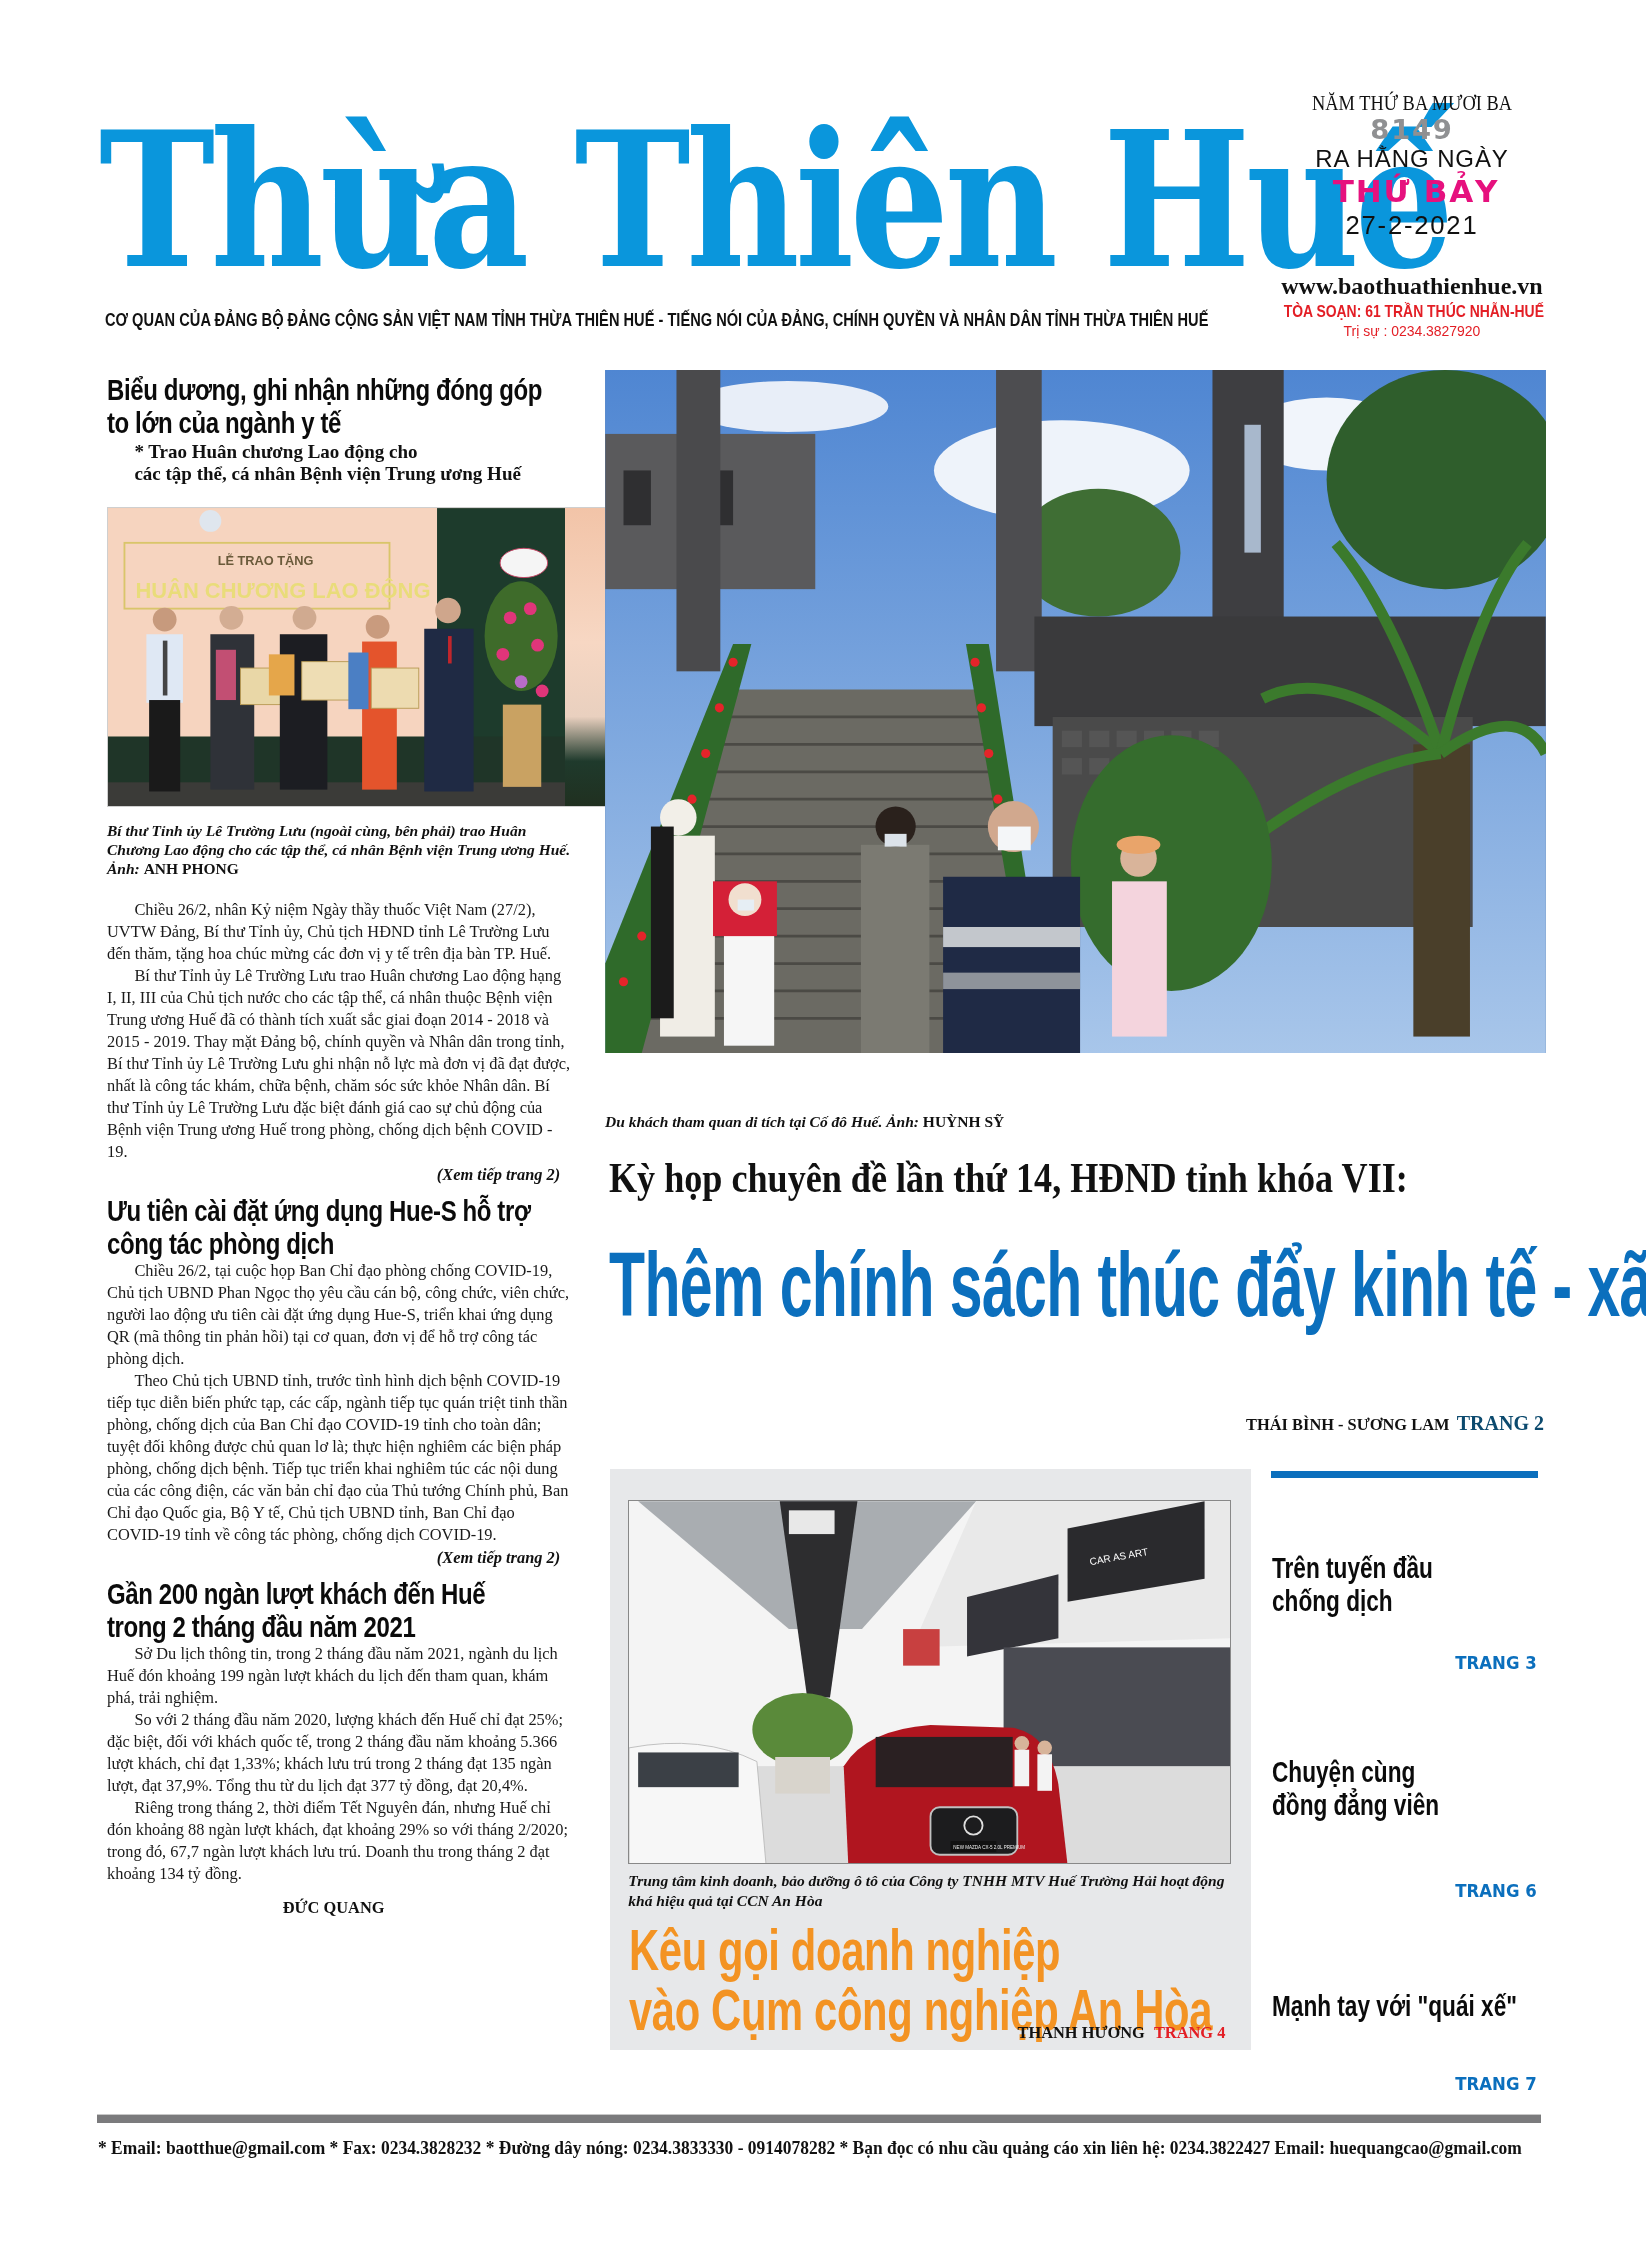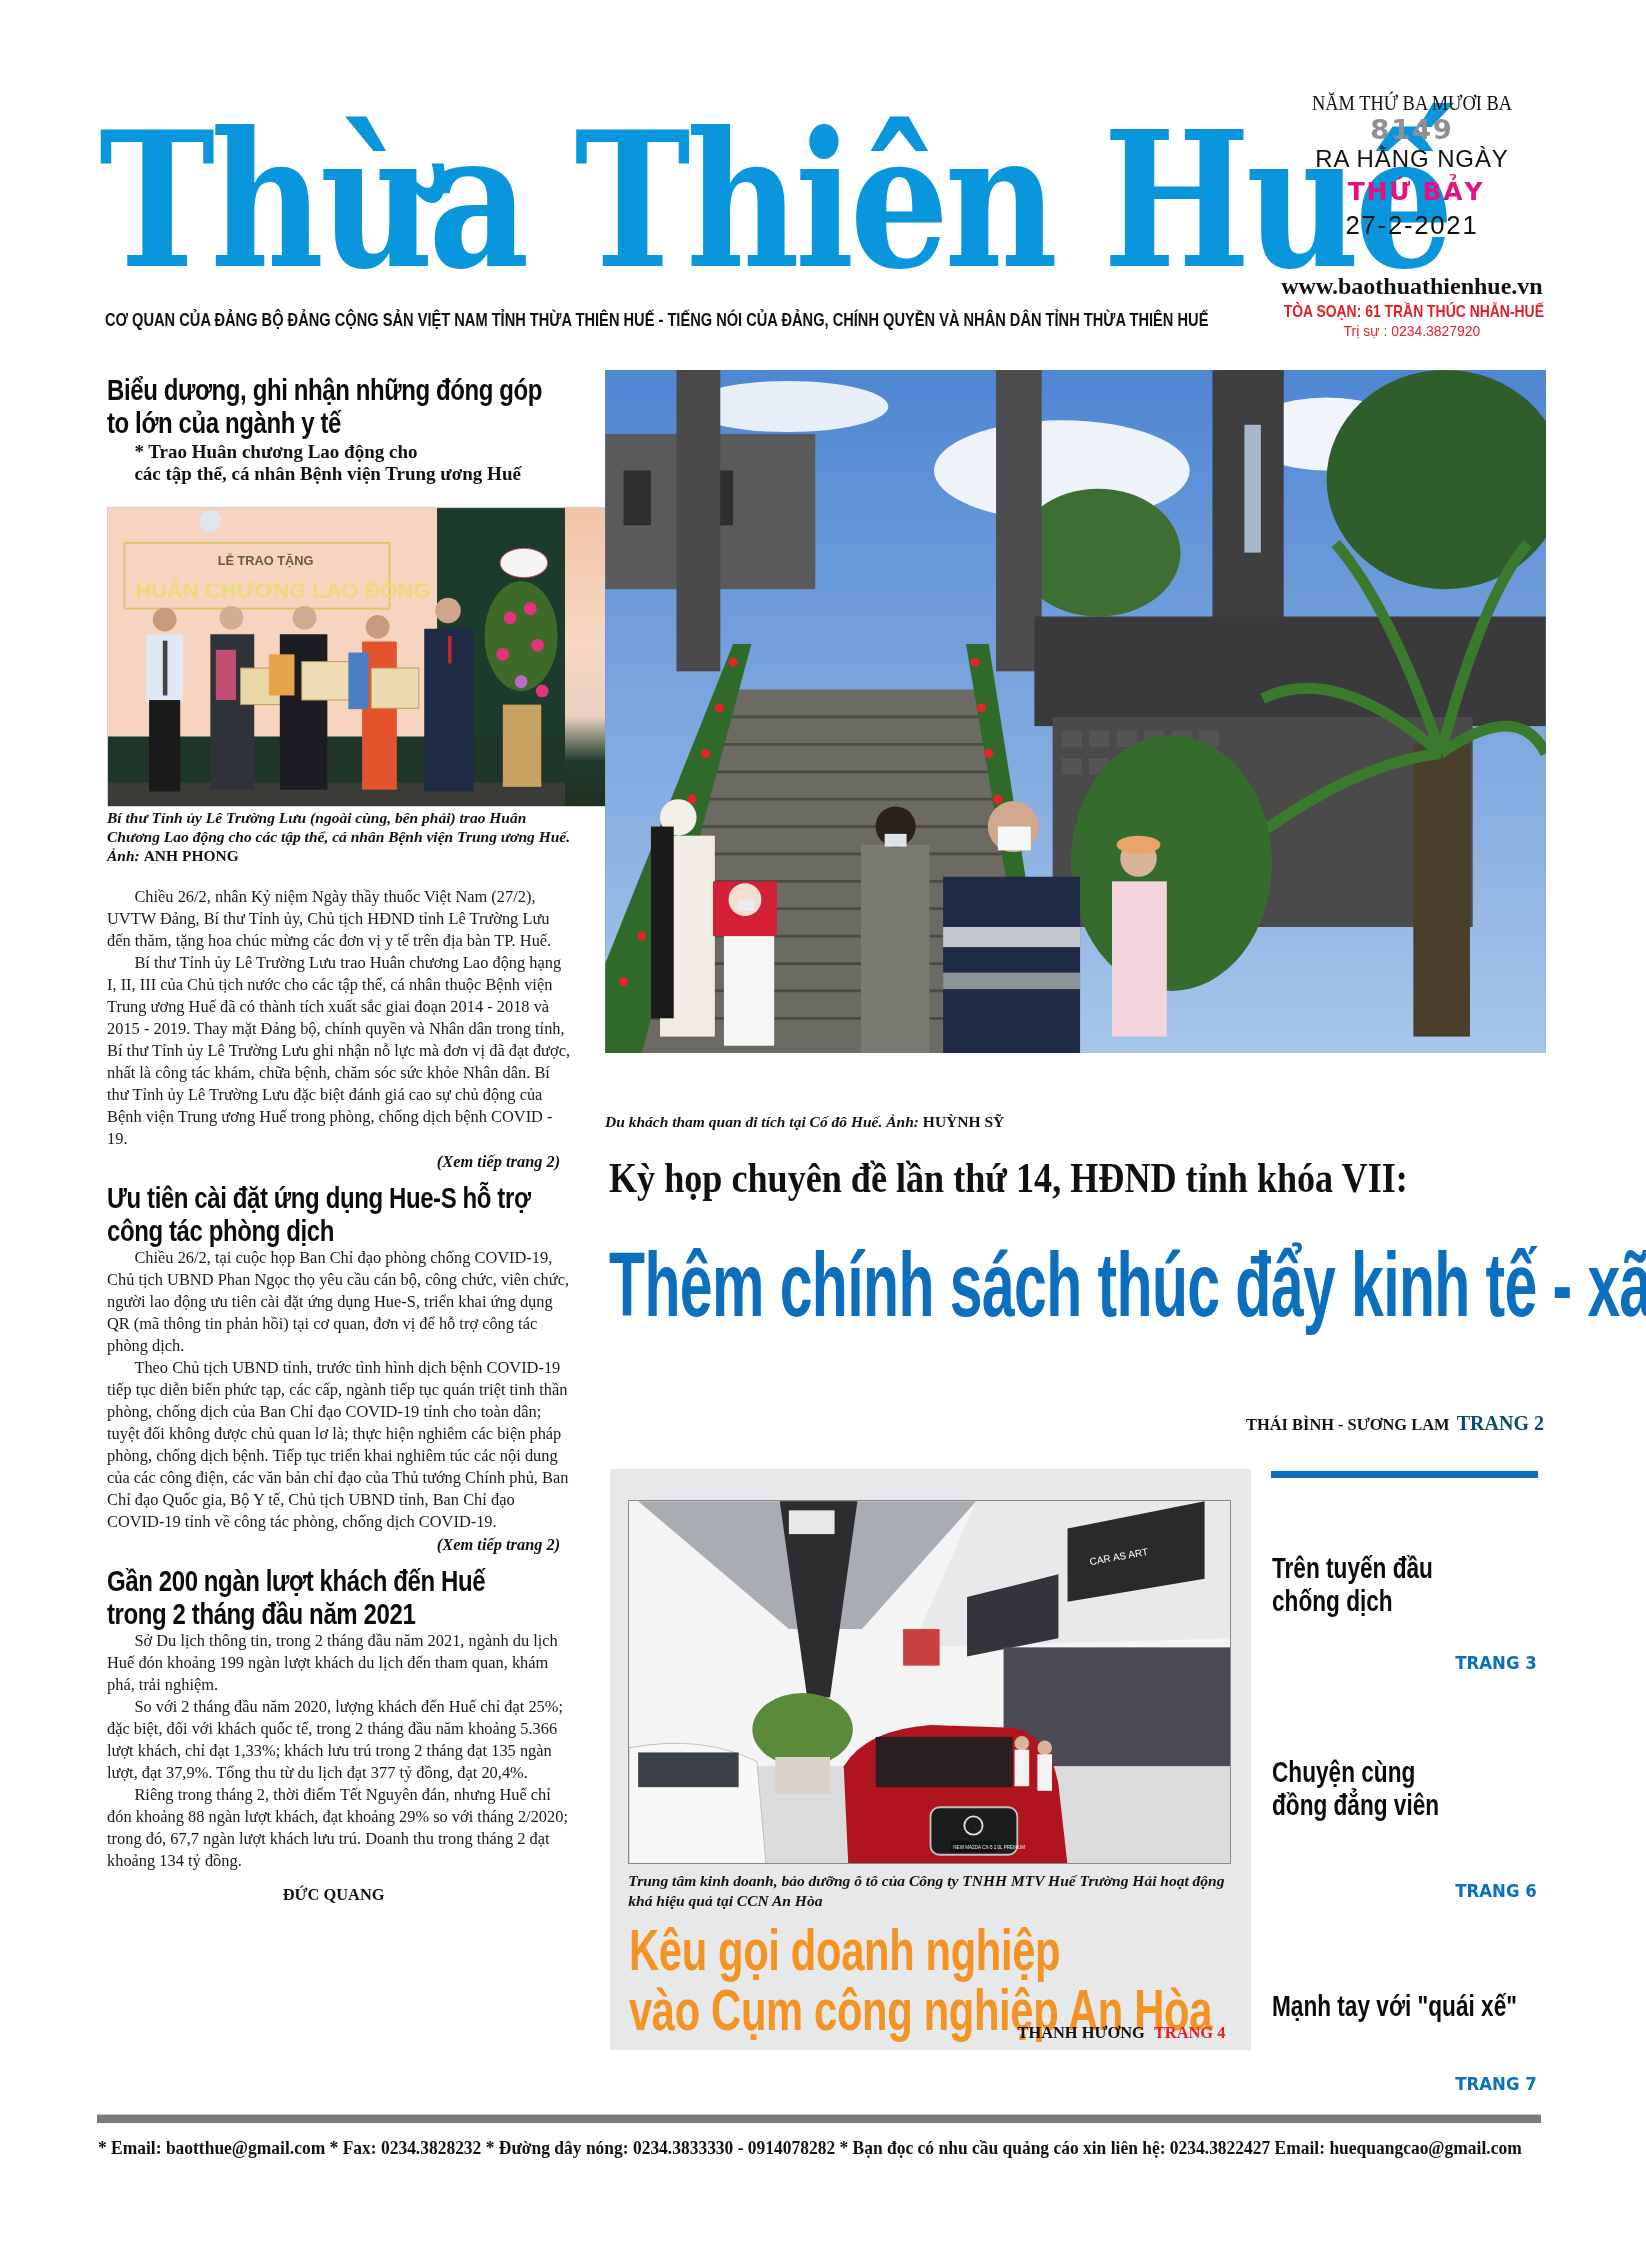--- a/index.html
+++ b/index.html
@@ -10,21 +10,21 @@
   .masthead-title {
     position: absolute; left: 99px; top: 99px; width: 1170px; height: 201px;
     font-family: "DejaVu Serif", serif; font-weight: bold; color: #0a96dc;
     font-size: 188px; line-height: 201px; letter-spacing: -5.5px;
     transform: scaleX(0.83); transform-origin: left top; white-space: nowrap;
   }
   .issue-box { position: absolute; left: 1261px; top: 91px; width: 302px; text-align: center; }
   .issue-year { font-family: "Liberation Serif", serif; font-size: 20px; color: #111; line-height: 24px; transform: scaleX(0.92); }
   .issue-number { font-family: "DejaVu Sans", sans-serif; font-weight: bold; font-size: 27.4px; color: #8f9092; line-height: 29px; letter-spacing: 1.8px; }
   .issue-freq { font-family: "Liberation Sans", sans-serif; font-size: 24px; color: #111; line-height: 29px; letter-spacing: 0.9px; text-align: center; }
-  .issue-day { font-family: "DejaVu Sans", sans-serif; font-weight: bold; font-size: 25px; color: #e6117e; line-height: 37px; letter-spacing: 1.8px; padding-left: 8px; }
+  .issue-day { font-family: "DejaVu Sans", sans-serif; font-weight: bold; font-size: 31px; color: #e6117e; line-height: 37px; letter-spacing: 1.8px; padding-left: 8px; }
   .issue-date { font-family: "Liberation Sans", sans-serif; font-size: 25.6px; color: #111; line-height: 31px; letter-spacing: 1.8px; }
   .issue-web { font-family: Liberation Serif, serif; font-weight: bold; font-size: 24px; color: #111; line-height: 27.4px; margin-top: 32px; }
   .issue-addr { font-family: "Liberation Sans", sans-serif; font-weight: bold; font-size: 16.4px; color: #e31e25; line-height: 22px; transform: scaleX(0.85); white-space: nowrap; }
   .issue-phone { font-family: "Liberation Sans", sans-serif; font-size: 15.5px; color: #e31e25; line-height: 18.3px; transform: scaleX(0.9); }
 
   .tagline {
     position: absolute; left: 105px; top: 309px; width: 1179px;
     font-family: "Liberation Sans", sans-serif; font-weight: bold; font-size: 19px; color: #111;
     white-space: nowrap; transform: scaleX(0.77); transform-origin: left top; letter-spacing: 0px;
   }
@@ -35,21 +35,21 @@
     font-family: "Liberation Sans", sans-serif; font-weight: bold; font-size: 30px; line-height: 33px;
     color: #0b0b0b; transform: scaleX(0.80); transform-origin: left top; width: 585px; letter-spacing: -0.5px;
   }
   .sub-left {
     font-family: "Liberation Serif", serif; font-weight: bold; font-size: 19px; line-height: 22px;
     margin: 1.8px 0 0 27.4px; color: #111;
   }
   .photo { position: relative; overflow: hidden; }
   .photo-award { margin-top: 22px; width: 532px; height: 300px; border: 0.9px solid #cfcfcf; background: linear-gradient(180deg, #f2c4a8 0%, #f7d7c3 45%, #e9d0bf 70%, #1f3a2c 85%, #203020 100%); }
   .caption-left {
-    margin-top: 1px; font-family: "Liberation Serif", serif; font-style: italic; font-weight: bold;
+    margin-top: 14px; font-family: "Liberation Serif", serif; font-style: italic; font-weight: bold;
     font-size: 15.5px; line-height: 19px; color: #111;
   }
   .caption-left .credit { font-style: normal; }
   .body-text {
     font-family: "Liberation Serif", serif; font-size: 16.4px; line-height: 22px; color: #1a1a1a;
     text-align: left;
   }
   .body-text p { text-indent: 27.4px; }
   .see-more { text-align: right; font-style: italic; font-weight: bold; font-size: 16.4px; line-height: 24px; padding-right: 12.8px; }
   .byline-right { text-align: center; font-weight: bold; font-size: 16.4px; padding-right: 12.8px; margin-top: 12.8px; }

